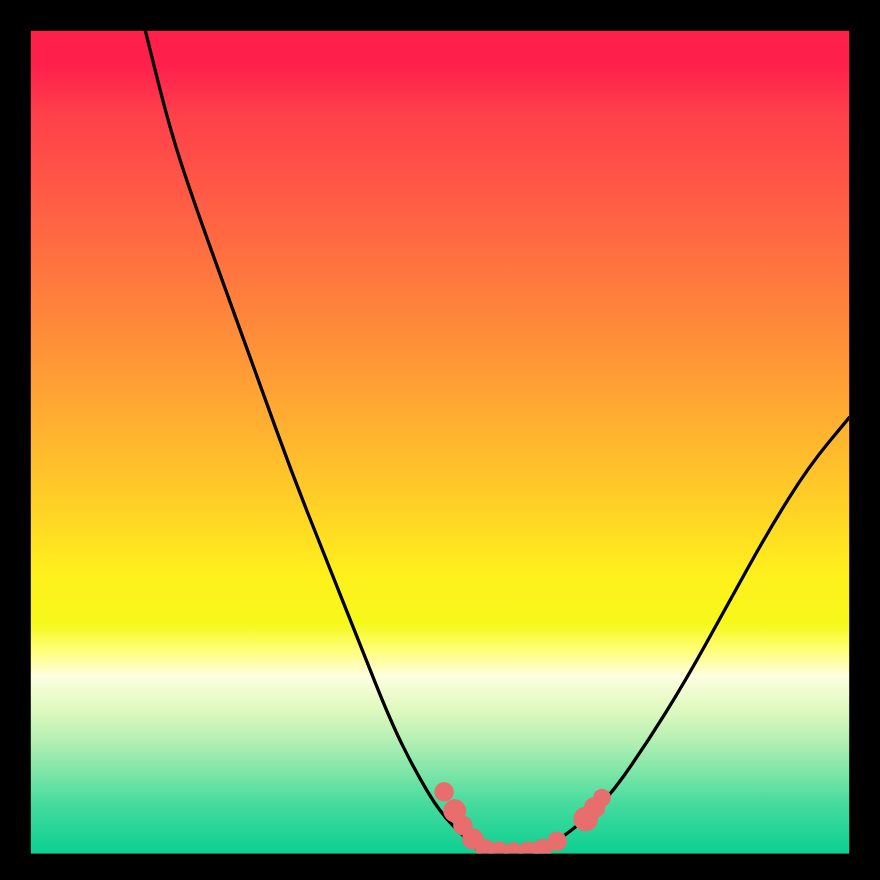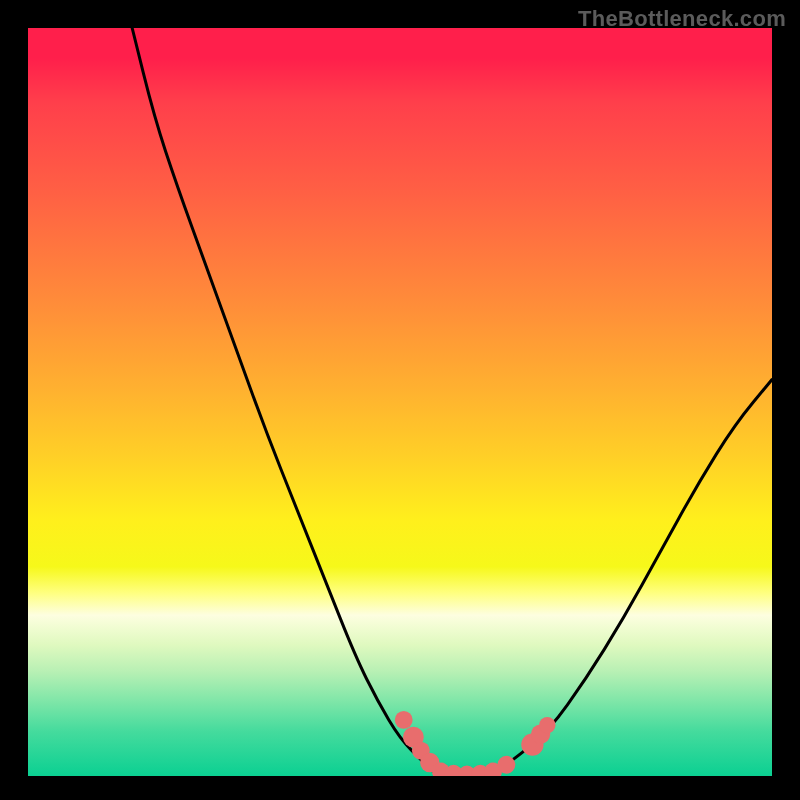--- a/index.html
+++ b/index.html
@@ -62,21 +62,20 @@
     width: 100%;
     height: 100%;
     pointer-events: none;
   }
 </style>
 </head>
 <body>
 
 <div class="frame">
 
-  <div class="attribution">TheBottleneck.com</div>
 
   <div class="plot-wrap">
     <svg class="curve" viewBox="0 0 744 748" preserveAspectRatio="none">
       <g id="curve-group">
           <path d="M 104.16 0.00 Q 104.16 0.00 115.32 44.88 Q 126.48 89.76 137.64 123.42 Q 148.80 157.08 163.68 198.22 Q 178.56 239.36 193.44 280.50 Q 208.32 321.64 223.20 362.78 Q 238.08 403.92 252.96 441.32 Q 267.84 478.72 282.72 516.12 Q 297.60 553.52 312.48 590.92 Q 327.36 628.32 338.52 650.76 Q 349.68 673.20 360.84 691.90 Q 372.00 710.60 383.16 721.82 Q 394.32 733.04 401.76 740.52 Q 409.20 748.00 416.64 748.00 Q 424.08 748.00 442.68 748.00 Q 461.28 748.00 472.44 740.52 Q 483.60 733.04 502.20 718.08 Q 520.80 703.12 539.40 676.94 Q 558.00 650.76 576.60 620.84 Q 595.20 590.92 613.80 557.26 Q 632.40 523.60 651.00 489.94 Q 669.60 456.28 688.20 426.36 Q 706.80 396.44 725.40 374.00 T 744.00 351.56" fill="none" stroke="#000000" stroke-width="3" stroke-linecap="round"></path>
         </g>
       <g id="marker-group">
           <circle cx="375.72" cy="691.90" r="8.93" fill="#e86d6d"></circle>
           <circle cx="385.39" cy="709.10" r="10.42" fill="#e86d6d"></circle>
           <circle cx="392.83" cy="722.57" r="8.93" fill="#e86d6d"></circle>

